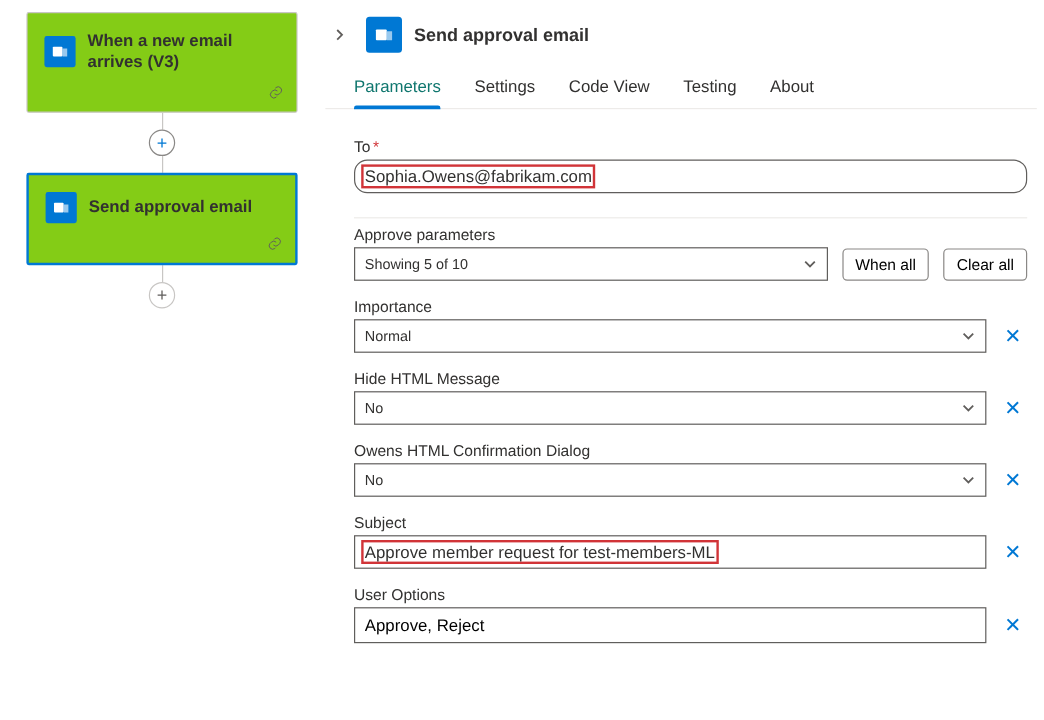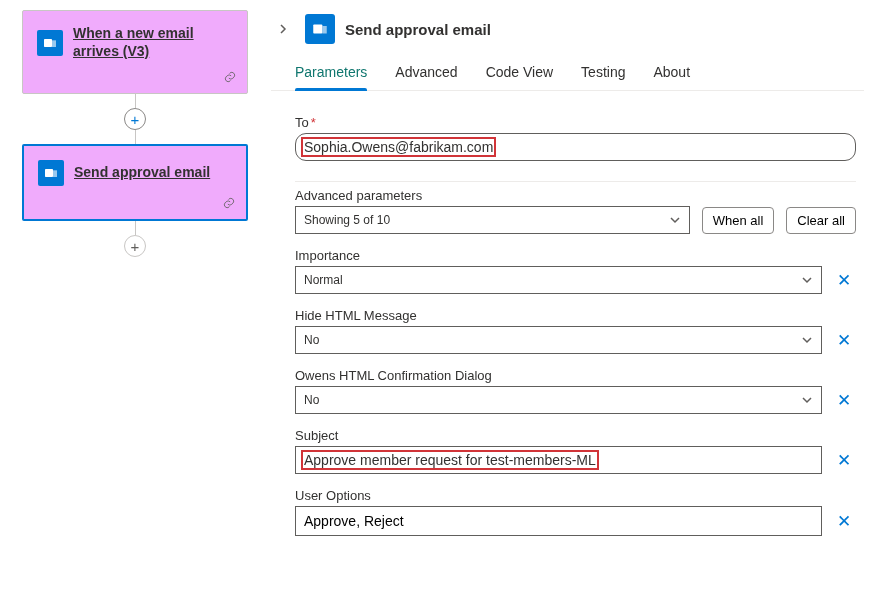--- a/index.html
+++ b/index.html
@@ -1,18 +1,18 @@
 <!DOCTYPE html>
 <html><head>
 <meta charset="utf-8">
 <style>
   * { box-sizing: border-box; }
   body { margin:0; font-family: "Segoe UI", Arial, sans-serif; font-size:13px; color:#323130; background:#fff; width:870px; height:600px; overflow:hidden; display:flex; }
   .canvas { width:270px; padding:10px 8px; position:relative; }
-  .node { background:#f0abfc; border:1px solid #c8c6c4; border-radius:2px; position:relative;text-decoration:underline; }
+  .node { background:#84cc16; border:1px solid #c8c6c4; border-radius:2px; position:relative; }
   .node.selected { border:2px solid #0078d4; }
   .node-head { display:flex; align-items:center; padding:14px 14px 10px 14px; gap:10px; }
   .node-icon { width:26px; height:26px; background:#0078d4; border-radius:2px; display:flex; align-items:center; justify-content:center; flex-shrink:0; }
   .node-icon svg { fill:#fff; width:16px; height:16px; }
   .node-title { font-weight:600; font-size:14px; line-height:1.25; }
   .node-foot { display:flex; justify-content:flex-end; padding:0 10px 6px 10px; color:#605e5c; }
   .connector { display:flex; flex-direction:column; align-items:center; }
   .connector .line { width:1px; height:14px; background:#c8c6c4; }
   .add-btn { width:22px; height:22px; border:1px solid #8a8886; background:#fff; border-radius:50%; display:flex; align-items:center; justify-content:center; color:#0078d4; font-size:15px; line-height:1; padding:0; }
   .add-btn.minor { border-color:#c8c6c4; color:#605e5c; }
@@ -116,39 +116,39 @@
       <svg viewBox="0 0 24 24">
           <rect x="3" y="6" width="12" height="12" rx="1"></rect>
           <path d="M15 8h6v10h-6z" opacity="0.6"></path>
         </svg>
     </span>
     <span class="d-title">Send approval email</span>
   </div>
 
   <div class="tabs">
     <div class="tab active">Parameters</div>
-    <div class="tab">Advanced</div>
+    <div class="tab">Settings</div>
     <div class="tab">Code View</div>
     <div class="tab">Testing</div>
     <div class="tab">About</div>
   </div>
 
   <div class="form">
 
     <label class="field-label">
       <span>To</span><span class="req">*</span>
     </label>
     <div class="input" style="padding:5px 6px;border-radius:11px;">
       <span class="hl-wrap">Sophia.Owens@fabrikam.com</span>
     </div>
 
     <hr class="divider">
 
     <div class="adv-section">
-      <label class="field-label">Advanced parameters</label>
+      <label class="field-label">Approve parameters</label>
       <div class="adv-row">
         <div class="select adv-select">
           <span>Showing 5 of 10</span>
           <span class="chev-down"><svg viewBox="0 0 12 12">
                 <path d="M2 4l4 4 4-4"></path>
               </svg></span>
         </div>
         <button class="pill">When all</button>
         <button class="pill">Clear all</button>
       </div>

